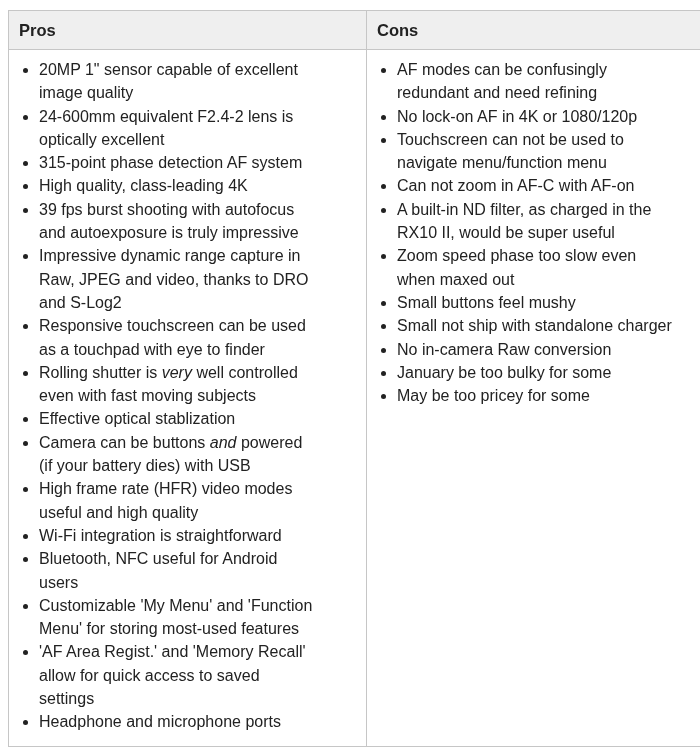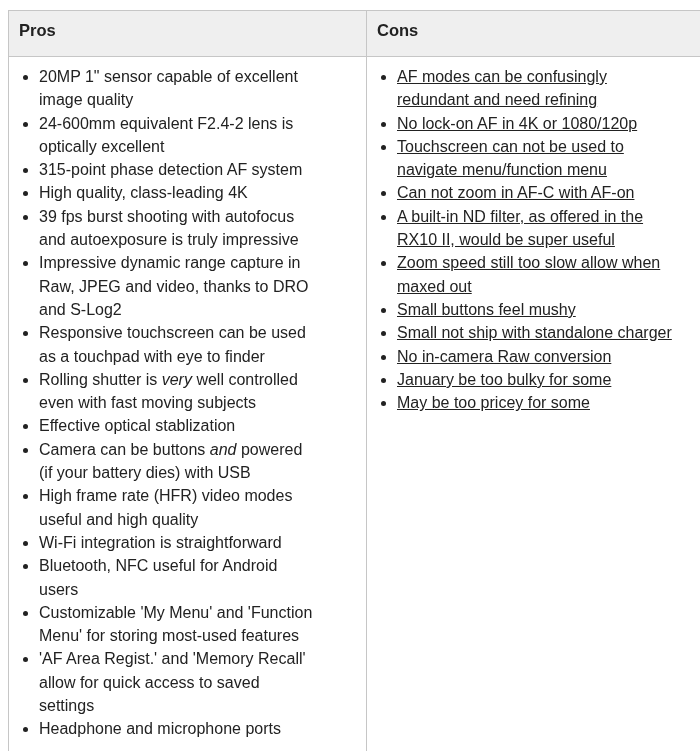--- a/index.html
+++ b/index.html
@@ -26,37 +26,37 @@
   table.pros-cons td{
     border:1px solid var(--border);
   }
   table.pros-cons th{
     background:var(--header-bg);
     height:38px;
     font-size:16.5px;
     font-weight:bold;
     text-align:left;
     vertical-align:middle;
-    padding:0 0 7px 10px;
+    padding:0 0 0 10px;
     color:var(--text);
   }
   th.col-pros{width:347px;}
   th.col-cons{width:338px;}
   table.pros-cons td{
     vertical-align:top;
     padding:8px 0 12px 0;
   }
   td ul{
     margin:0;
     padding:0 0 0 30px;
     box-sizing:border-box;
     list-style:disc outside;
   }
   ul.pros-list{width:308px;}
-  ul.cons-list{width:310px;text-decoration:underline;}
+  ul.cons-list{width:310px;}
   td li{
     font-size:16px;
     line-height:23.3px;
     color:var(--text);
   }
   td li em{font-style:italic;}
 </style>
 </head>
 <body>
 
@@ -88,22 +88,22 @@
             <li><span>'AF Area Regist.' and 'Memory Recall' allow for quick access to saved settings</span></li>
             <li><span>Headphone and microphone ports</span></li>
           </ul>
       </td>
       <td>
         <ul class="cons-list">
             <li><span>AF modes can be confusingly redundant and need refining</span></li>
             <li><span>No lock-on AF in 4K or 1080/120p</span></li>
             <li><span>Touchscreen can not be used to navigate menu/function menu</span></li>
             <li><span>Can not zoom in AF-C with AF-on</span></li>
-            <li><span>A built-in ND filter, as offered in the RX10 II, would be super useful</span></li>
-            <li><span>Zoom speed still too slow allow when maxed out</span></li>
+            <li><span>A built-in ND filter, as charged in the RX10 II, would be super useful</span></li>
+            <li><span>Zoom speed phase too slow even when maxed out</span></li>
             <li><span>Small buttons feel mushy</span></li>
             <li><span>Small not ship with standalone charger</span></li>
             <li><span>No in-camera Raw conversion</span></li>
             <li><span>January be too bulky for some</span></li>
             <li><span>May be too pricey for some</span></li>
           </ul>
       </td>
     </tr>
   </tbody>
 </table>

